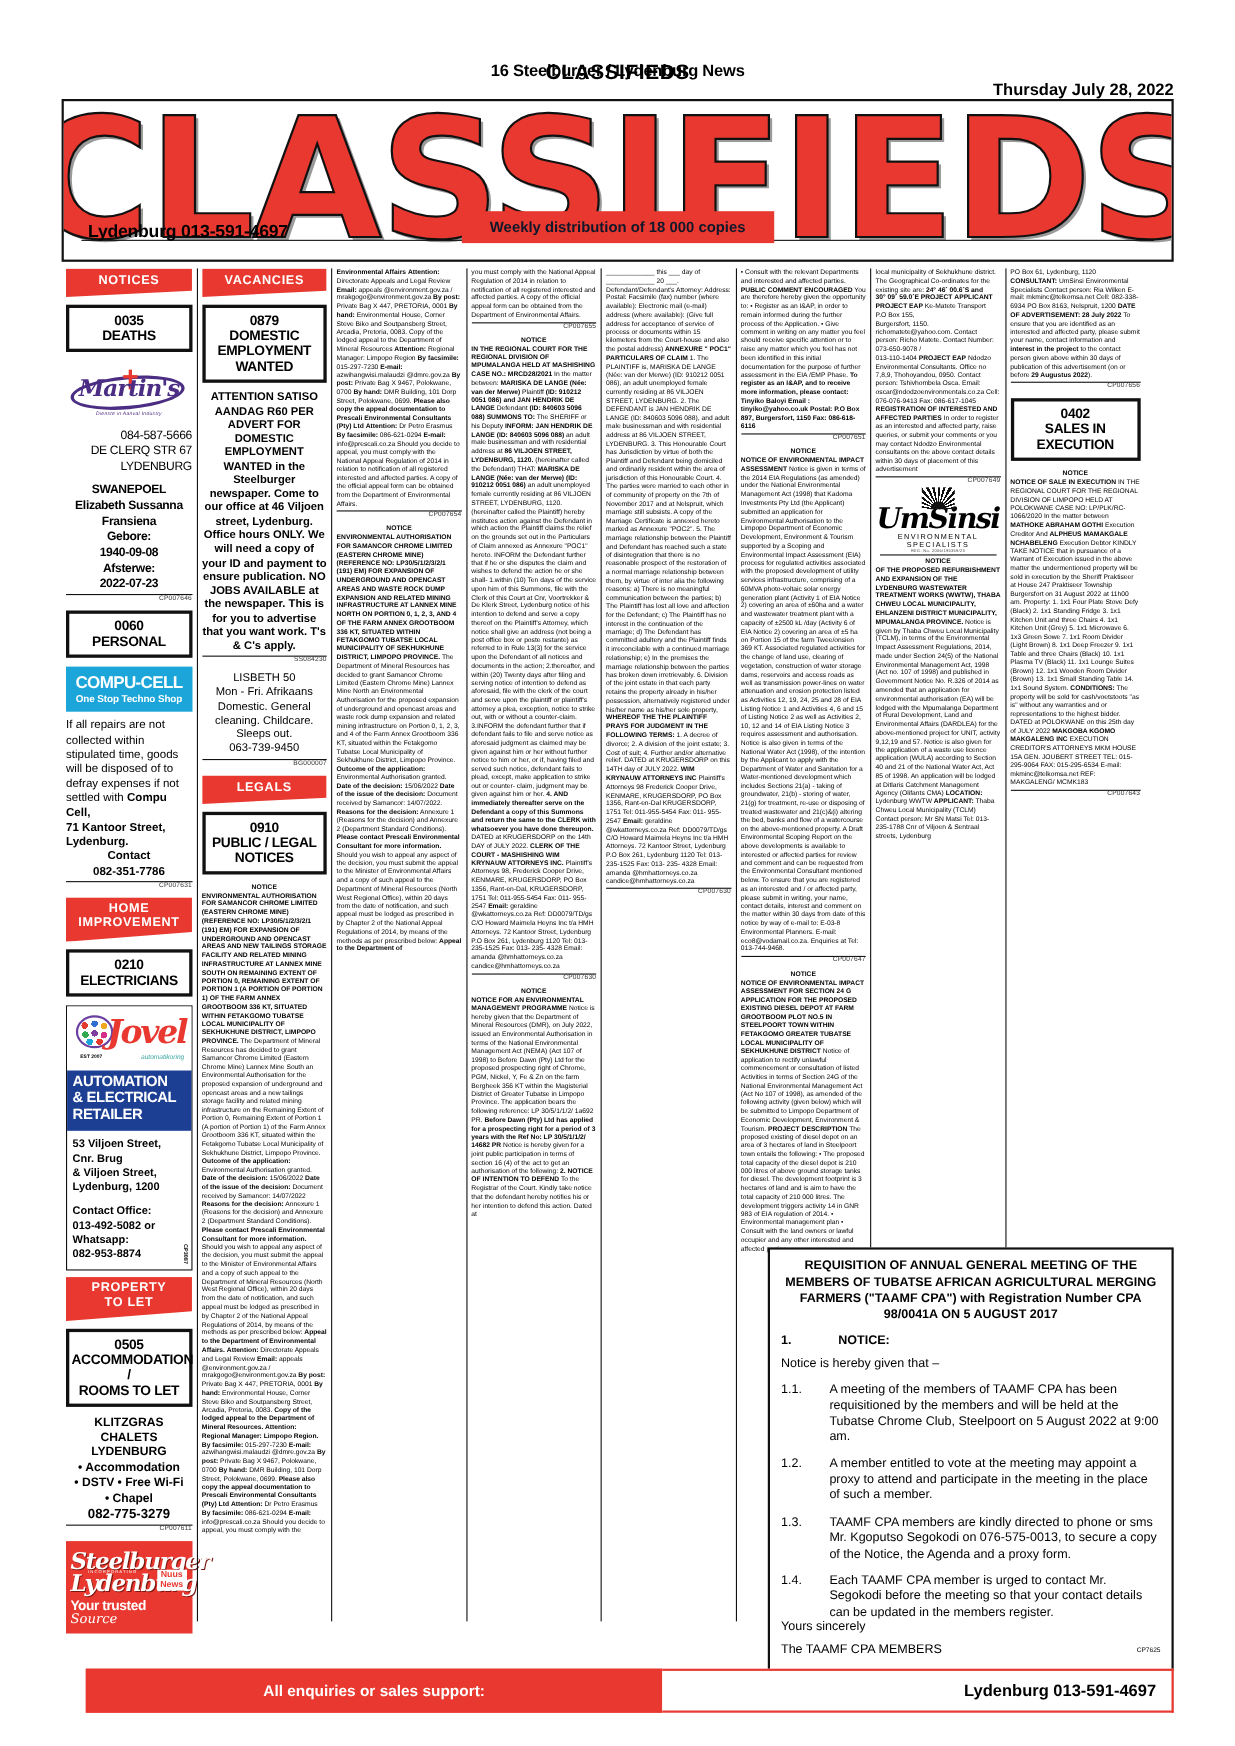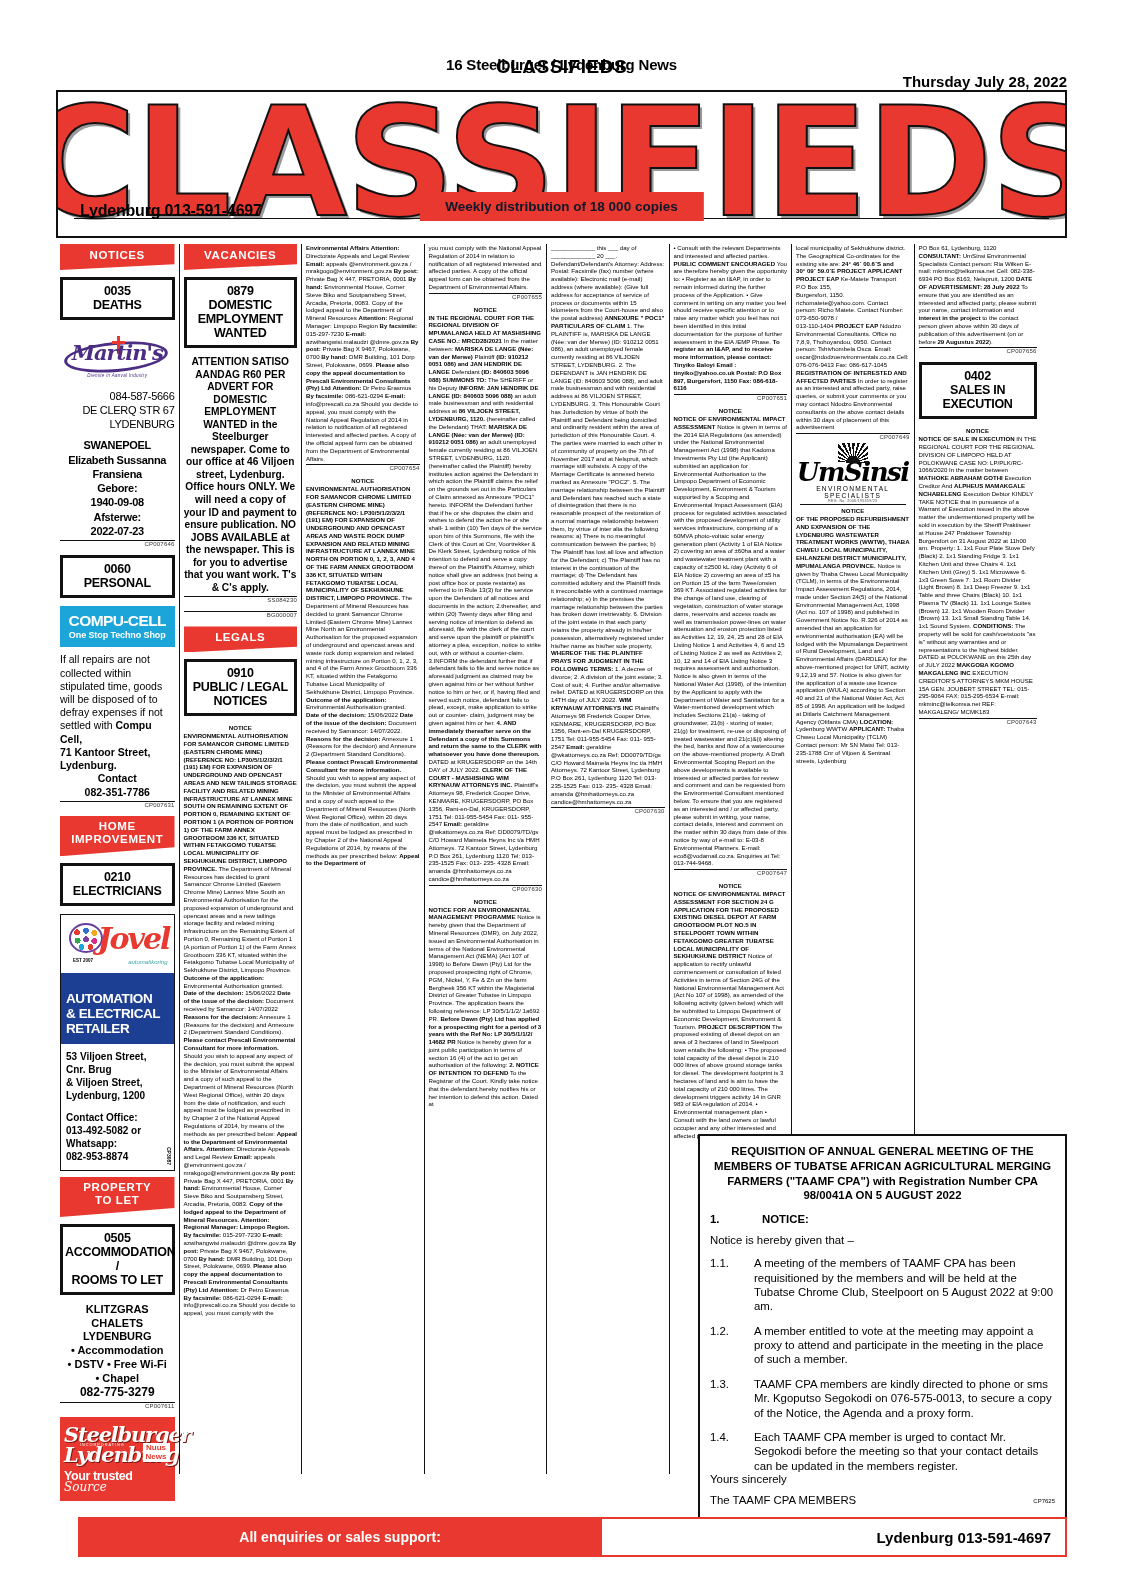--- a/index.html
+++ b/index.html
@@ -121,21 +121,21 @@
       radial-gradient(circle 3px at 65% 85%, #e53b2f 99%, transparent 100%),
       #fff;
   }
   .jovel-top .jv {
     position:absolute; right:4px; top:6px;
     font-family:"DejaVu Serif", serif; font-style:italic; font-weight:bold;
     font-size:30px; color:#e8382f; letter-spacing:-2px;
   }
   .jovel-top .est { position:absolute; left:12px; bottom:10px; font-size:4.5px; font-weight:bold; }
   .jovel-top .sub { position:absolute; right:6px; bottom:8px; font-size:6px; color:#3aa5a0; font-style:italic; }
-  .jovel-blue { background:#1d3f93; color:#fff; padding:18px 5px 7px; font-size:13.5px;
+  .jovel-blue { background:#1d3f93; color:#fff; padding:2px 5px 7px; font-size:13.5px;
                 font-weight:bold; line-height:1.12; letter-spacing:-0.4px; }
   .jovel-addr { padding:6px 5px 7px; font-size:10px; line-height:1.3; font-weight:bold; }
   .vcode { position:absolute; right:2px; bottom:4px; font-size:5px; writing-mode:vertical-rl; }
 
   .klitz { text-align:center; font-size:11px; font-weight:bold; line-height:1.25; }
 
   .sbl {
     background:#e8382f; padding:5px 4px 7px; margin-top:4px; position:relative; color:#fff;
   }
   .sbl .s1 { font-family:"DejaVu Serif", serif; font-style:italic; font-weight:bold;
@@ -337,20 +337,23 @@
 EMPLOYMENT
 WANTED</span>
       </div>
 
       <div class="ad">
         <div style="font-size:10.2px;line-height:1.23;text-align:center;font-weight:bold">ATTENTION SATISO AANDAG R60 PER ADVERT FOR DOMESTIC EMPLOYMENT WANTED in the Steelburger newspaper. Come to our office at 46 Viljoen street, Lydenburg. Office hours ONLY. We will need a copy of your ID and payment to ensure publication. NO JOBS AVAILABLE at the newspaper. This is for you to advertise that you want work. T's &amp; C's apply.</div>
         <div class="ref">SS084230</div>
       </div>
 
       <div class="ad">
+        <div style="font-size:10.2px;line-height:1.25;text-align:center;white-space:pre-line">LISBETH 50
+Mon - Fri. Afrikaans Domestic. General cleaning. Childcare. Sleeps out.
+063-739-9450</div>
         <div class="ref">BG000007</div>
       </div>
 
       <div class="cat-banner">LEGALS</div>
 
       <div class="code-box">
         <span class="num">0910</span>
         <span style="white-space:pre-line">PUBLIC / LEGAL
 NOTICES</span>
       </div>
@@ -711,21 +714,21 @@
         <span>FAX: 015-295-6534</span>
         <span>E-mail: mkminc@telkomsa.net</span>
         <span>REF: MAKGALENG/ MCMK183</span>
       </div>
       <div class="ref">CP007643</div>
     </div>
 
   </div>
 
   <div class="taamf">
-    <h3>REQUISITION OF ANNUAL GENERAL MEETING OF THE MEMBERS OF TUBATSE AFRICAN AGRICULTURAL MERGING FARMERS ("TAAMF CPA") with Registration Number CPA 98/0041A ON 5 AUGUST 2022</h3>
+    <h3>REQUISITION OF ANNUAL GENERAL MEETING OF THE MEMBERS OF TUBATSE AFRICAN AGRICULTURAL MERGING FARMERS ("TAAMF CPA") with Registration Number CPA 98/0041A ON 5 AUGUST 2017</h3>
     <div class="num1">
       <span class="n">1.</span>
       <span>NOTICE:</span>
     </div>
     <div class="intro">Notice is hereby given that –</div>
 
     <div class="item">
       <span class="n">1.1.</span>
       <span>A meeting of the members of TAAMF CPA has been requisitioned by the members and will be held at the Tubatse Chrome Club, Steelpoort on 5 August 2022 at 9:00 am.</span>
     </div>

